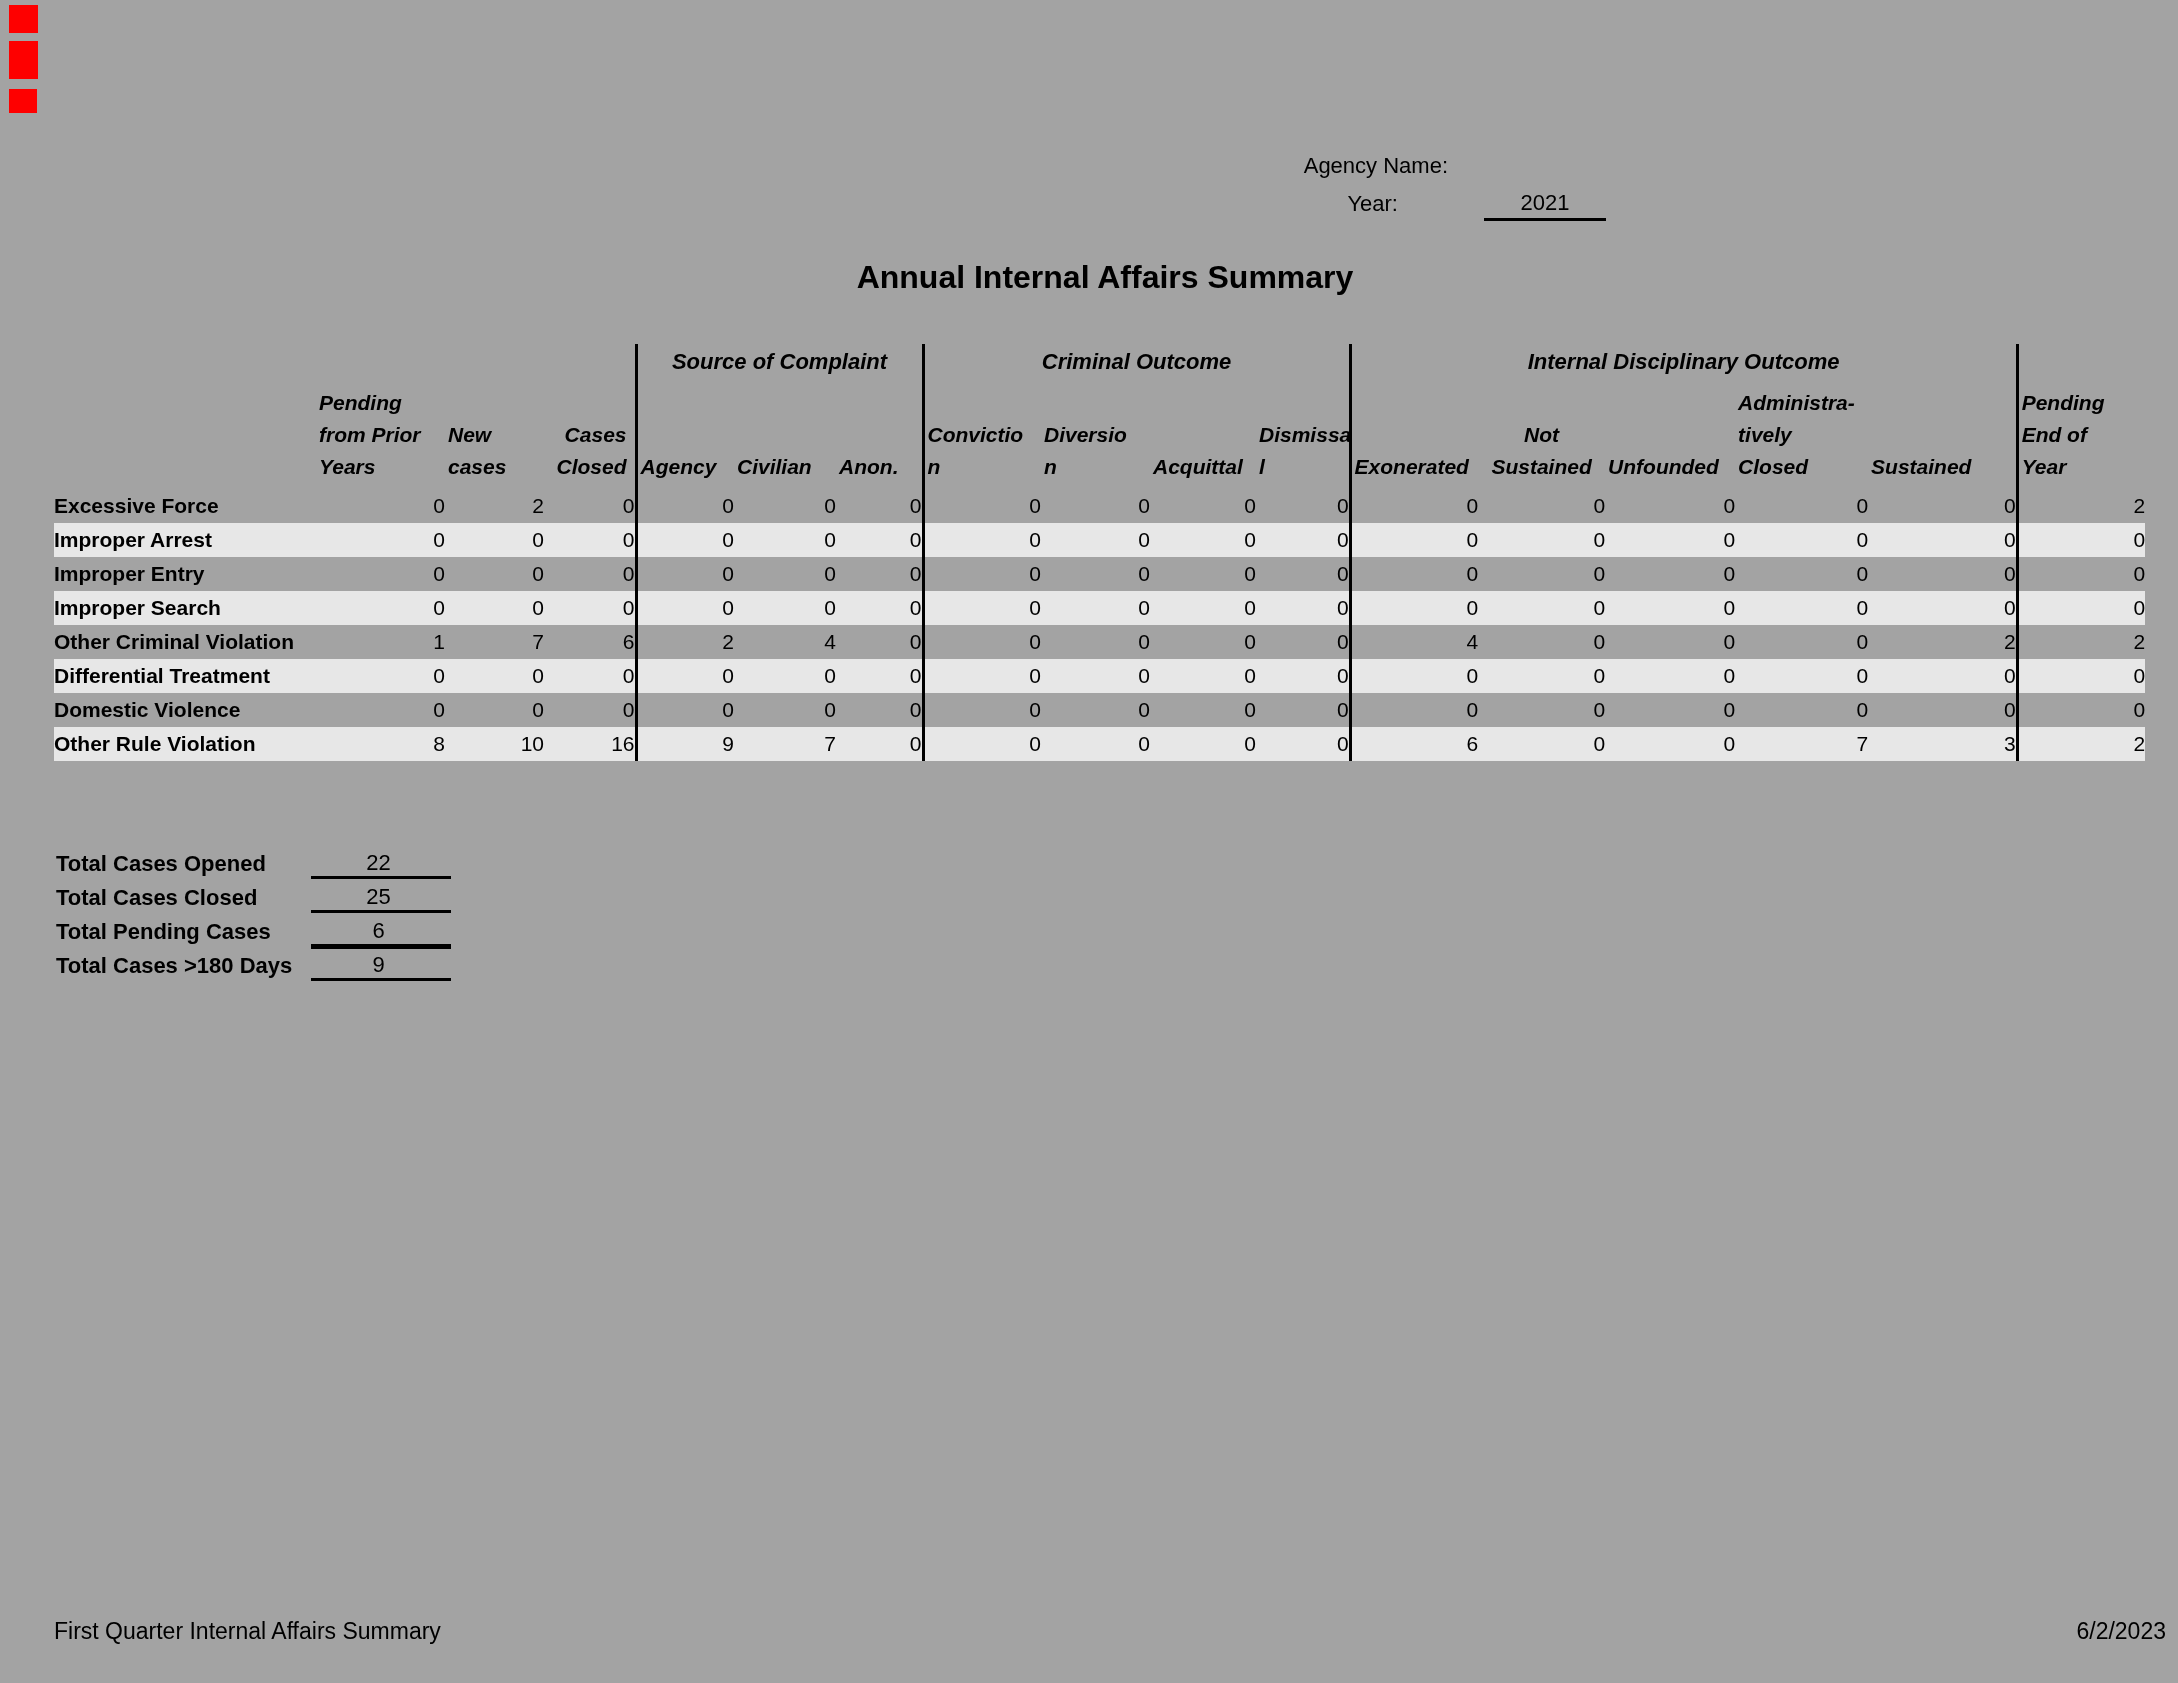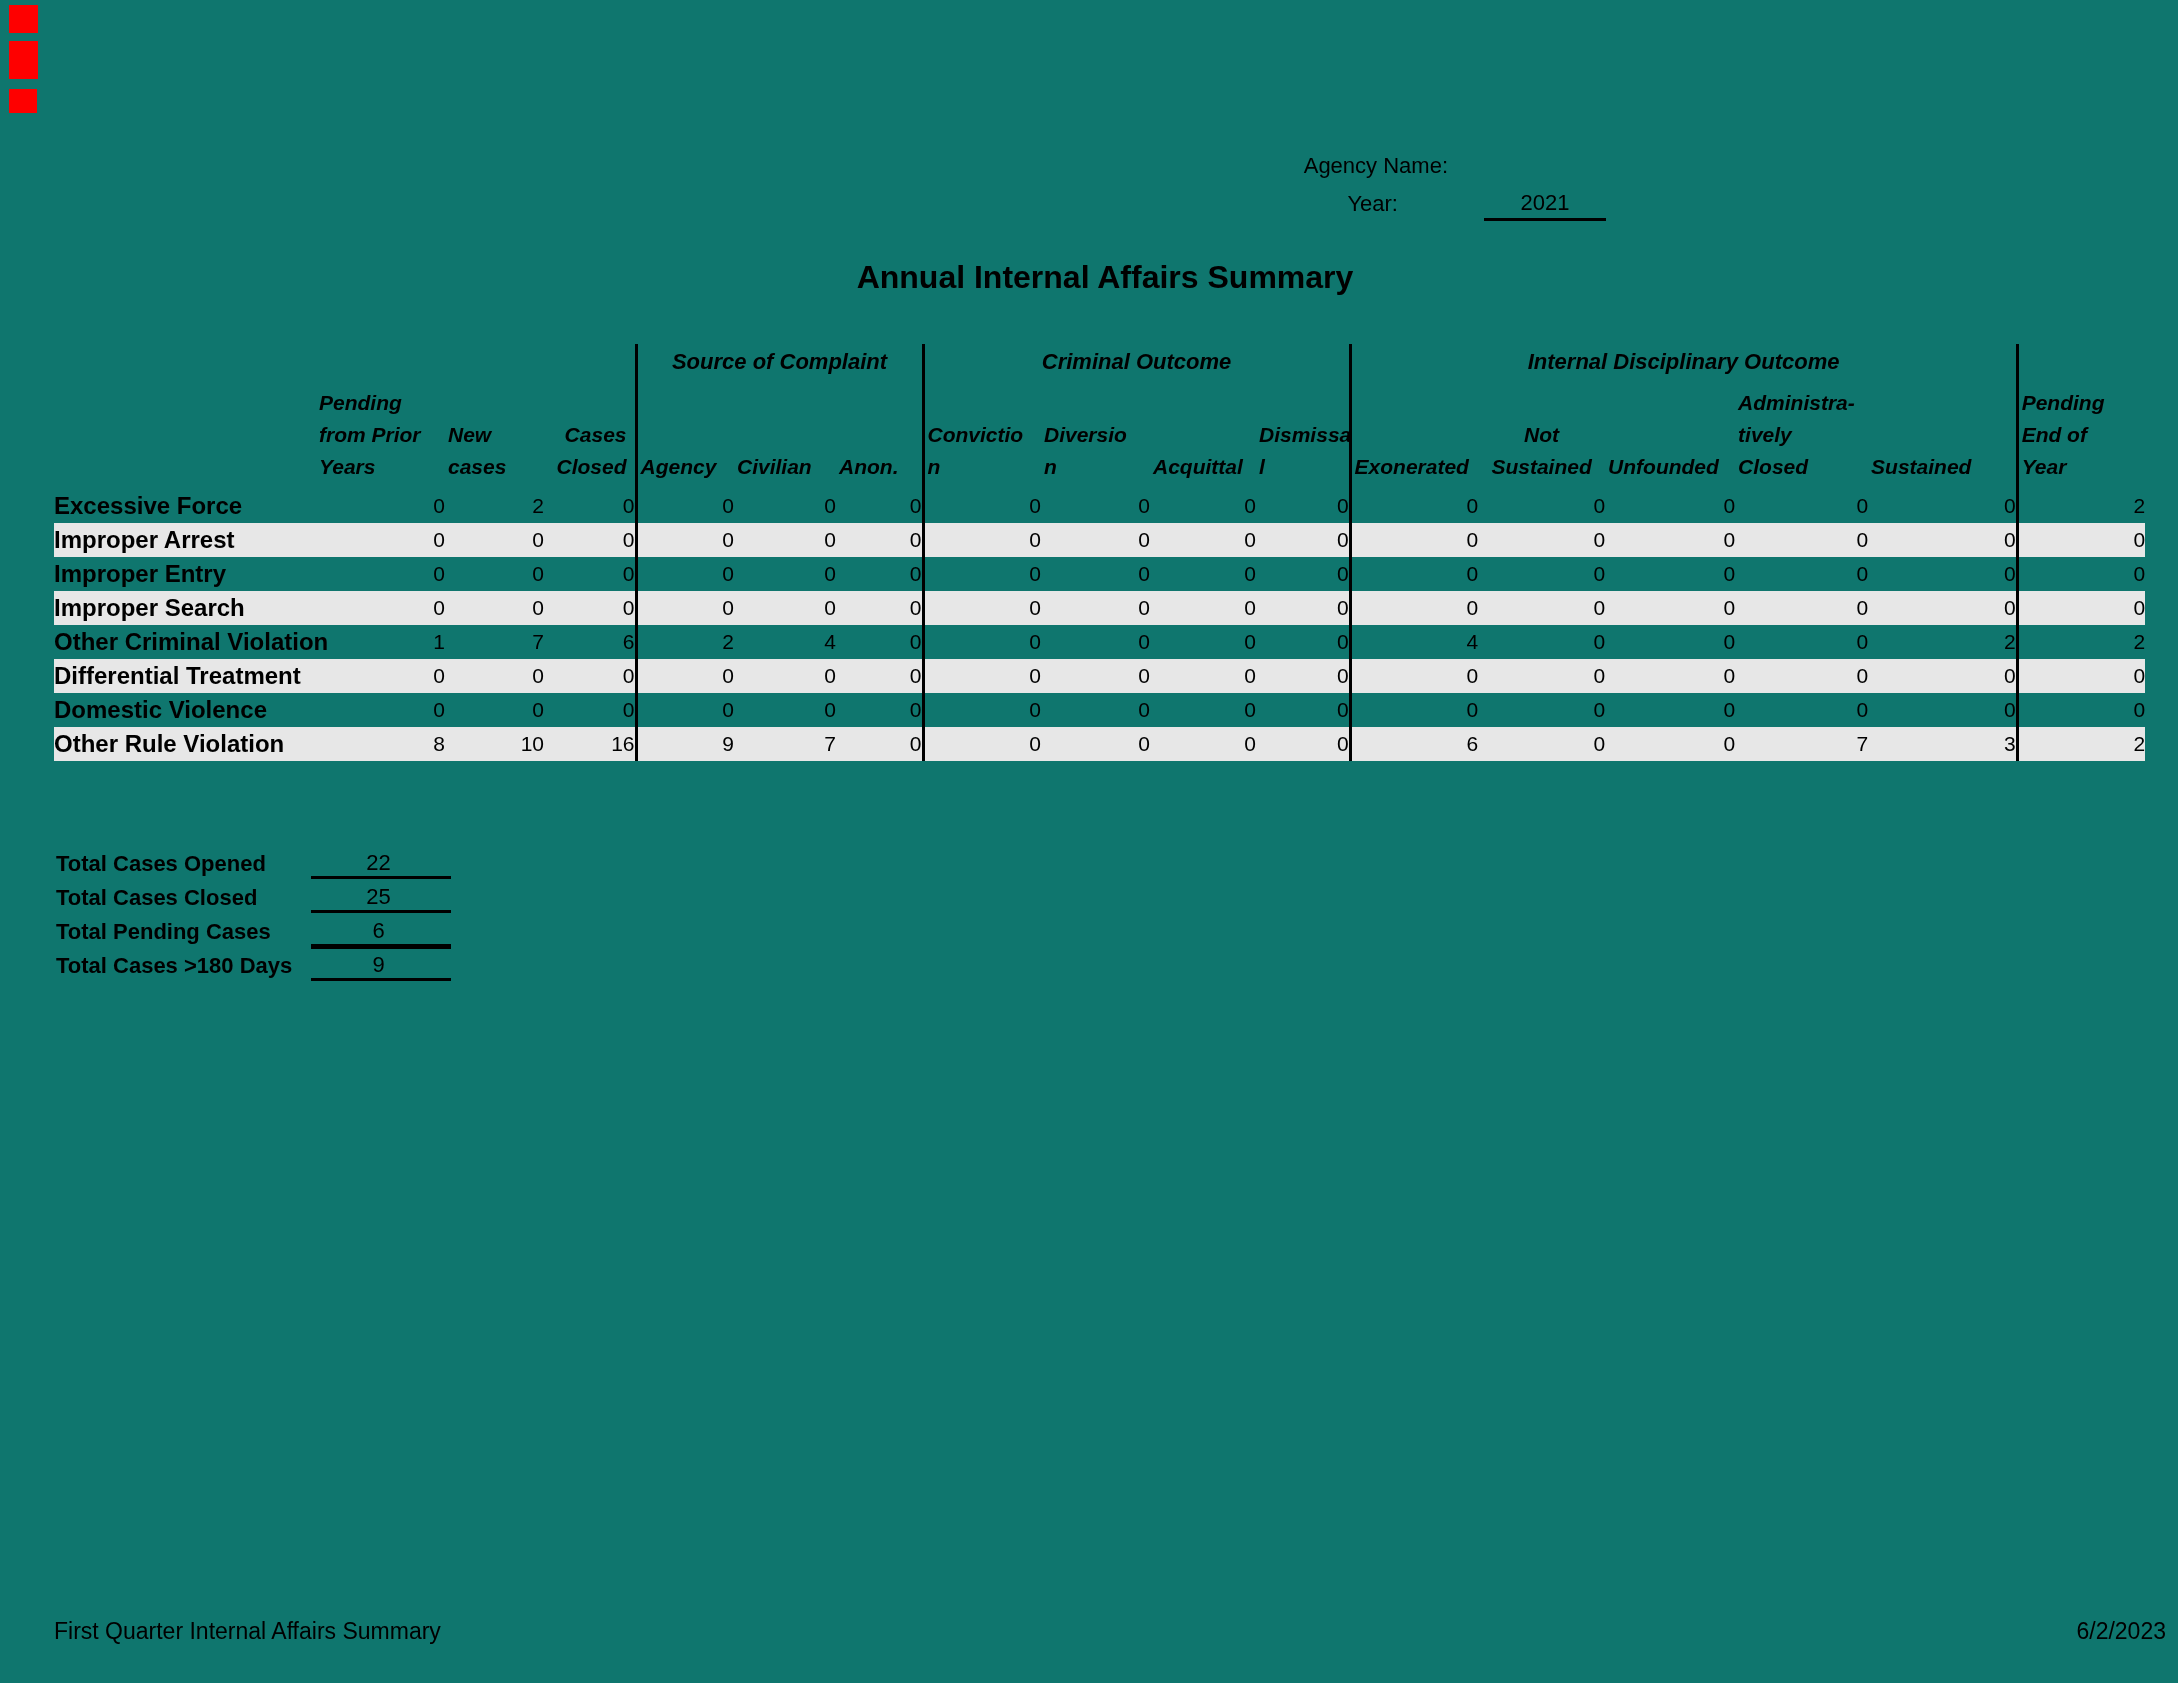--- a/index.html
+++ b/index.html
@@ -5,21 +5,21 @@
   :root{
     --stripe:#e7e7e7;
     --red:#fe0000;
     --ink:#000000;
   }
   *{box-sizing:content-box;}
   html,body{margin:0;padding:0;background:#ffffff;}
   .page{
     position:relative;
     width:2178px;height:1683px;
-    background:#0f766e;
+    background:#a3a3a3;
     color:var(--ink);
     font-family:"Liberation Sans","DejaVu Sans",sans-serif;
     overflow:hidden;
   }
   
   .red{position:absolute;background:var(--red);}
   .r1{left:9px;top:5px;width:29px;height:28px;}
   .r2{left:9px;top:41px;width:29px;height:38px;}
   .r3{left:9px;top:89px;width:28px;height:24px;}
 
@@ -52,21 +52,21 @@
   tr.cols th{
     font-size:21px;font-weight:bold;font-style:italic;
     text-align:left;vertical-align:bottom;
     line-height:32px;white-space:pre-line;
     padding:0 0 6px 3px;overflow:visible;margin-left:39px;
   }
   tr.cols th.right{text-align:right;padding-right:8px;padding-left:0;}
   tr.cols th.center{text-align:center;padding-left:0;}
   tbody tr{height:34px;}
   tbody tr:nth-child(even){background:var(--stripe);}
-  td.rowlabel{font-weight:bold;font-size:24px;white-space:nowrap;padding-left:2px;}
+  td.rowlabel{font-weight:bold;font-size:21px;white-space:nowrap;padding-left:2px;}
   td.num{text-align:right;font-size:21px;padding-right:5px;}
 
   
   .totals{position:absolute;left:56px;top:851px;}
   .trow{position:relative;height:34px;width:475px;}
   .tlabel{font-weight:bold;font-size:22px;line-height:26px;white-space:nowrap;}
   .tvalue{
     position:absolute;left:255px;top:0;width:135px;height:25px;line-height:23px;
     text-align:center;padding-right:5px;font-size:22px;
     border-bottom:3px solid var(--ink);

